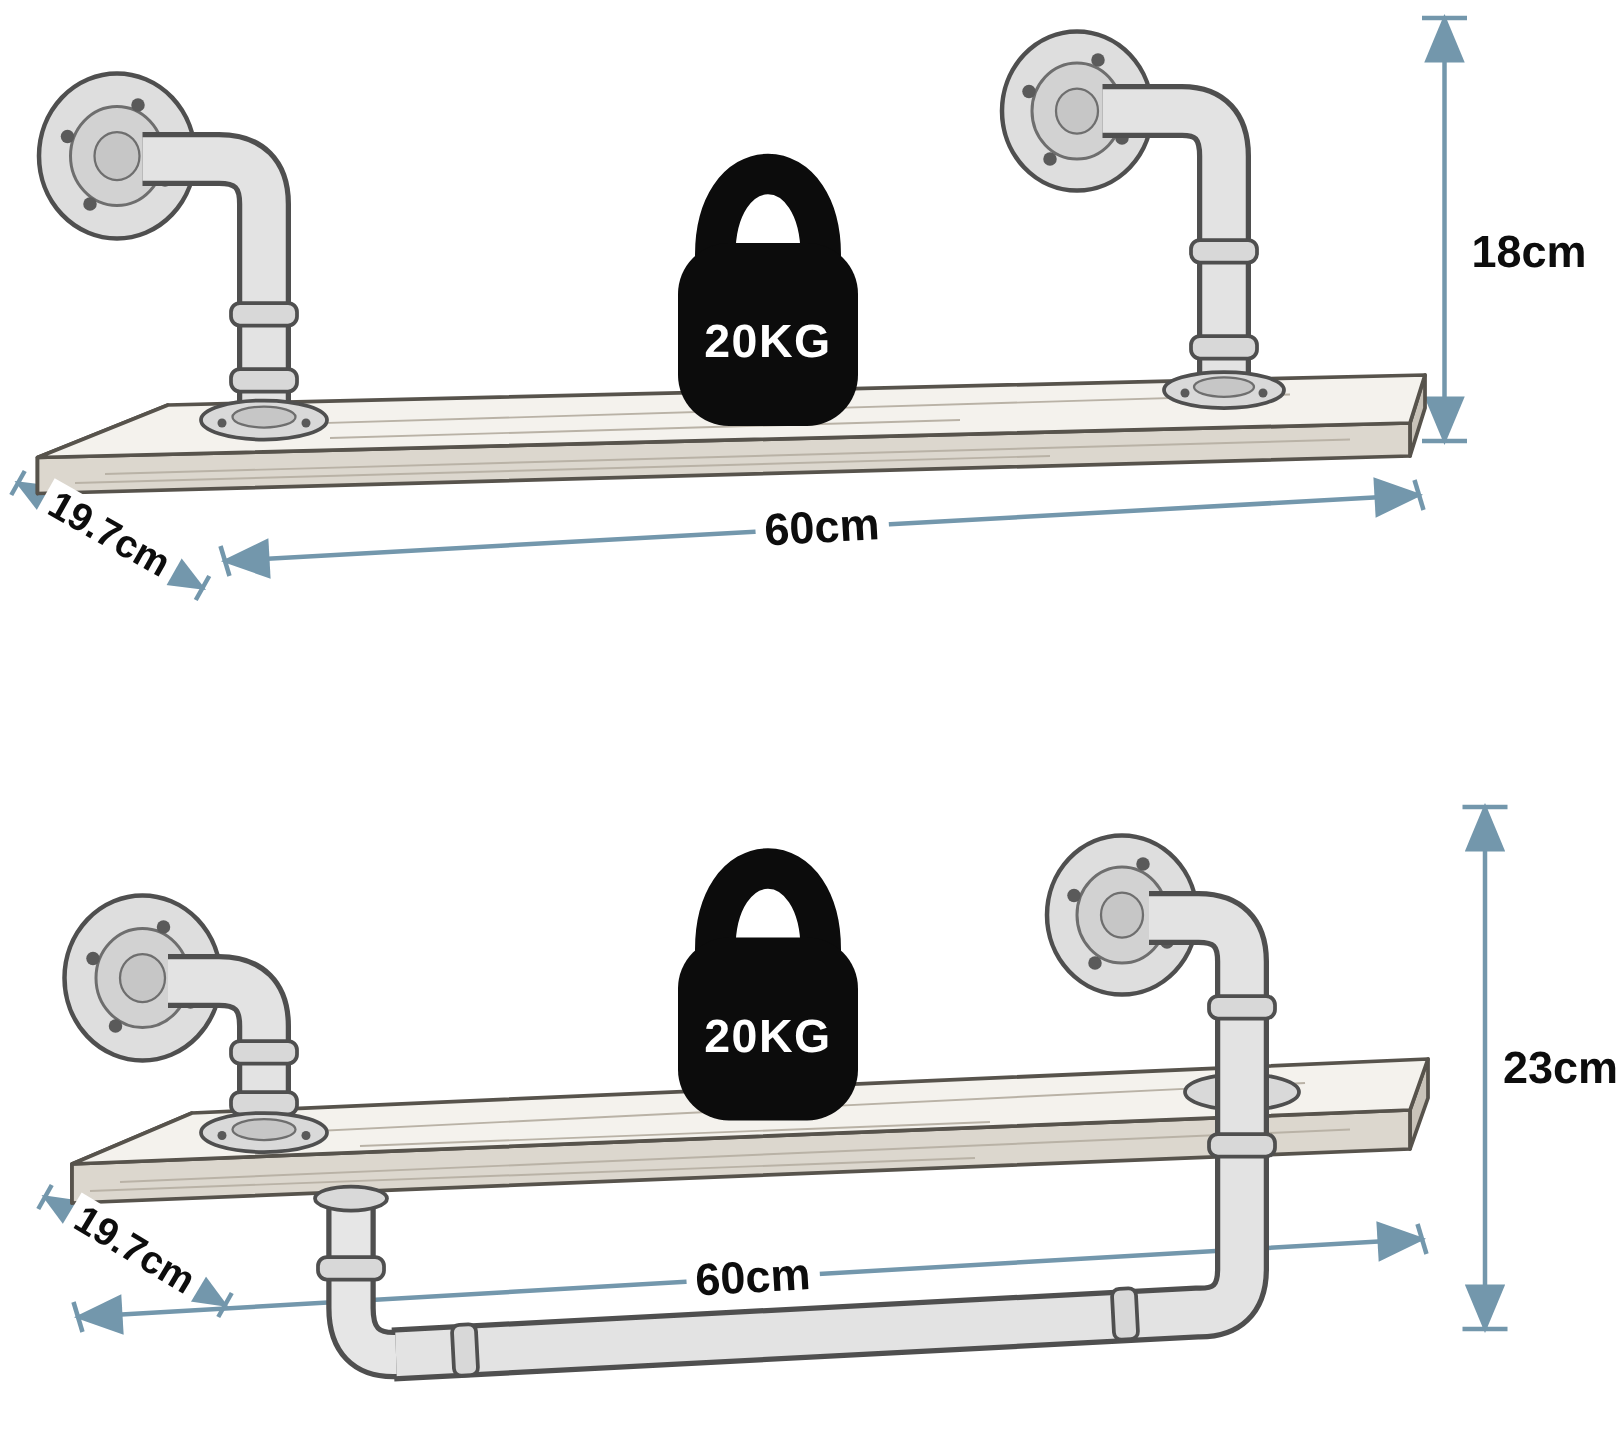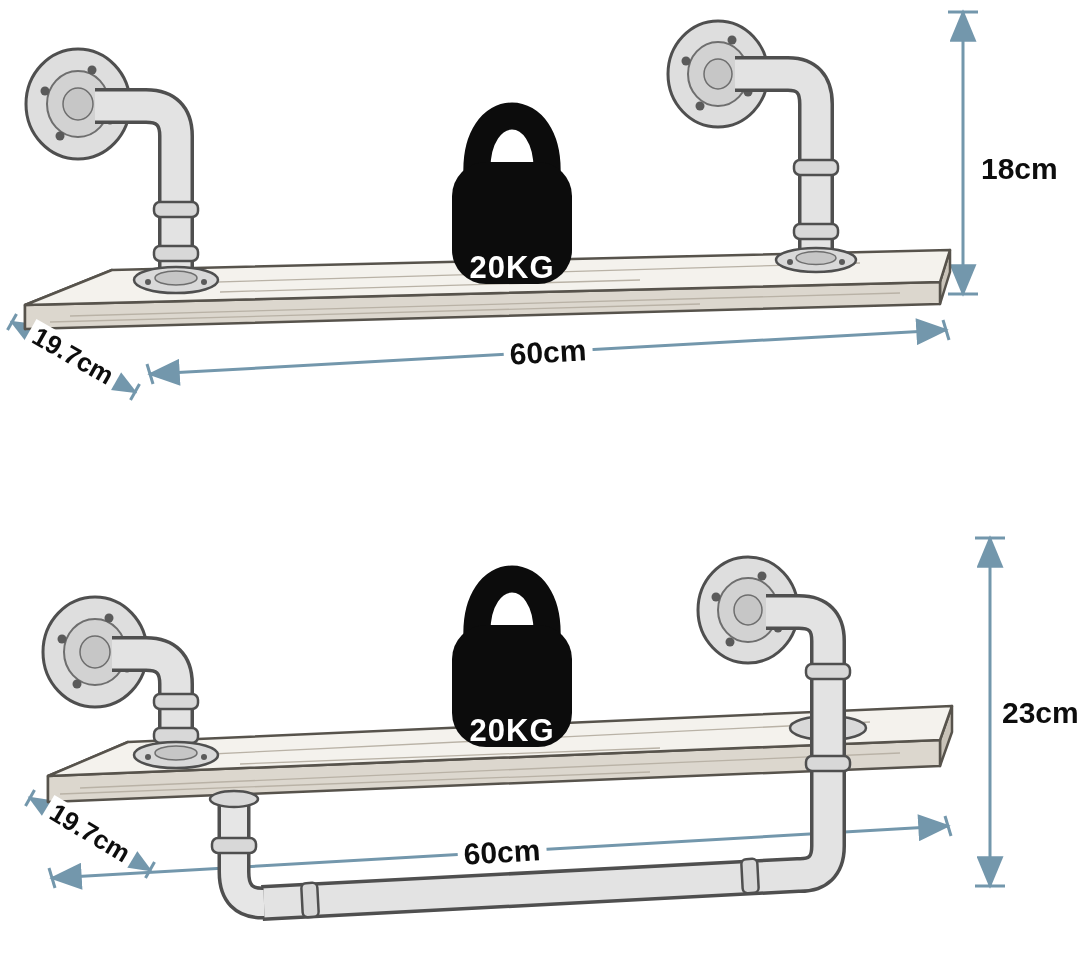--- a/index.html
+++ b/index.html
@@ -54,21 +54,20 @@
   }
   .depth{font-size:26px;}
   .weight-label{
     position:absolute;
     transform:translate(-50%,-50%);
     font-weight:bold;
     font-size:31px;
     letter-spacing:1px;
     color:#ffffff;
     white-space:nowrap;
-    margin-top:40px;
   }
 </style>
 </head>
 <body>
 
 <div id="canvas">
 
   <svg id="drawing" width="1080" height="961" viewBox="0 0 1080 961">
     <defs>
       <marker id="arr" viewBox="0 0 12 10" refX="11" refY="5" markerWidth="11" markerHeight="9" orient="auto-start-reverse">

